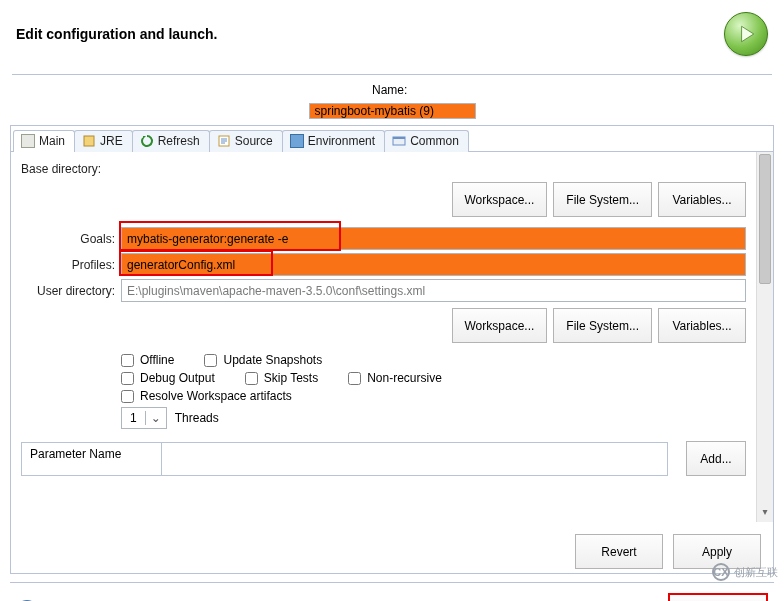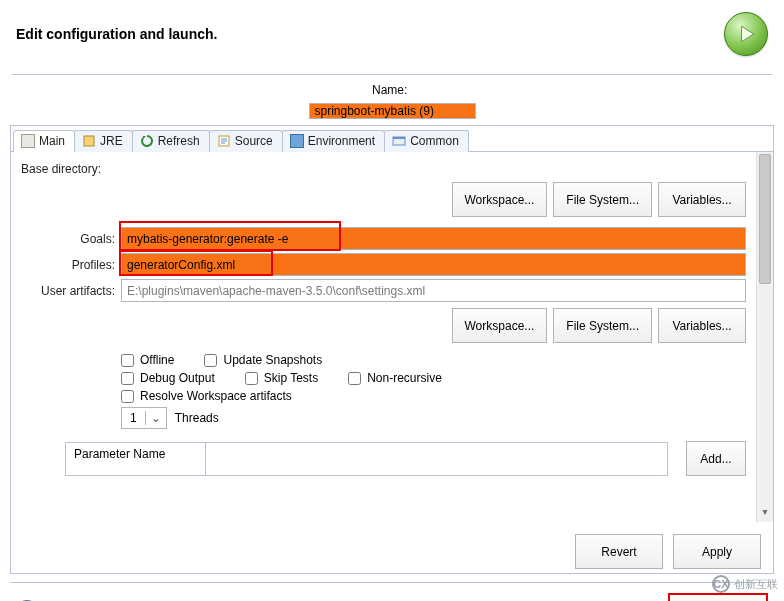--- a/index.html
+++ b/index.html
@@ -131,21 +131,21 @@
   .spin span.arrw { padding:0 5px; color:#555; border-left:1px solid #aeb6bf; }
 
   .param-table {
     display:flex; border:1px solid #b8c4d6; height:34px;
     margin-right: 0;
   }
   .param-col { padding:4px 8px; border-right:1px solid #b8c4d6; }
   .param-col.name { width:140px; }
   .param-col.value { flex:1; border-right:none; }
 
-  .param-row { display:flex; gap:18px; align-items:center;margin-left:44px; }
+  .param-row { display:flex; gap:18px; align-items:center; }
   .param-row .param-table { flex:1; }
   .side-btns { display:flex; flex-direction:column; gap:6px; }
   .side-btns .btn { min-width: 60px; }
 
   .bottom-buttons {
     display:flex; justify-content:flex-end; gap:10px;
     padding: 12px 12px 4px 0;
   }
 
   .footer-sep { border-top: 1px solid #b8c4d6; margin-top: 8px; }
@@ -160,21 +160,21 @@
   }
   .footer .btn { min-width: 100px; }
 
   .rel { position: relative; }
 
   
   .ico-main   { background:#e8e9e4; border:1px solid #9aa08e; }
   .ico-env    { background:#6fa4d8; }
 
   .watermark {
-    position: fixed; right: 6px; bottom: 8px;
+    position: fixed; right: 6px; bottom: 20px;
     color: #9aa1aa; font-size: 11px; display:flex; align-items:center; gap:4px;
   }
   .watermark .c {
     width:18px;height:18px;border:2px solid #9aa1aa;border-radius:50%;
     display:flex;align-items:center;justify-content:center;font-weight:bold;font-size:11px;
   }
 </style>
 </head>
 <body>
 
@@ -260,21 +260,21 @@
 
         <div class="row rel">
           <div class="label-col">Profiles:</div>
           <div class="field-col rel">
             <input class="text-input" value="generatorConfig.xml" style="">
             <div class="hl-red-part" style="left:-2px; top:-3px; width:154px; height:26px;"></div>
           </div>
         </div>
 
         <div class="row">
-          <div class="label-col">User artifacts:</div>
+          <div class="label-col">User directory:</div>
           <div class="field-col"><input class="text-input readonly" readonly="" value="E:\plugins\maven\apache-maven-3.5.0\conf\settings.xml" style=""></div>
         </div>
         <div class="row right">
           <button class="btn">Workspace...</button>
           <button class="btn">File System...</button>
           <button class="btn">Variables...</button>
         </div>
 
         <div class="check-row">
           <label class="chk">

